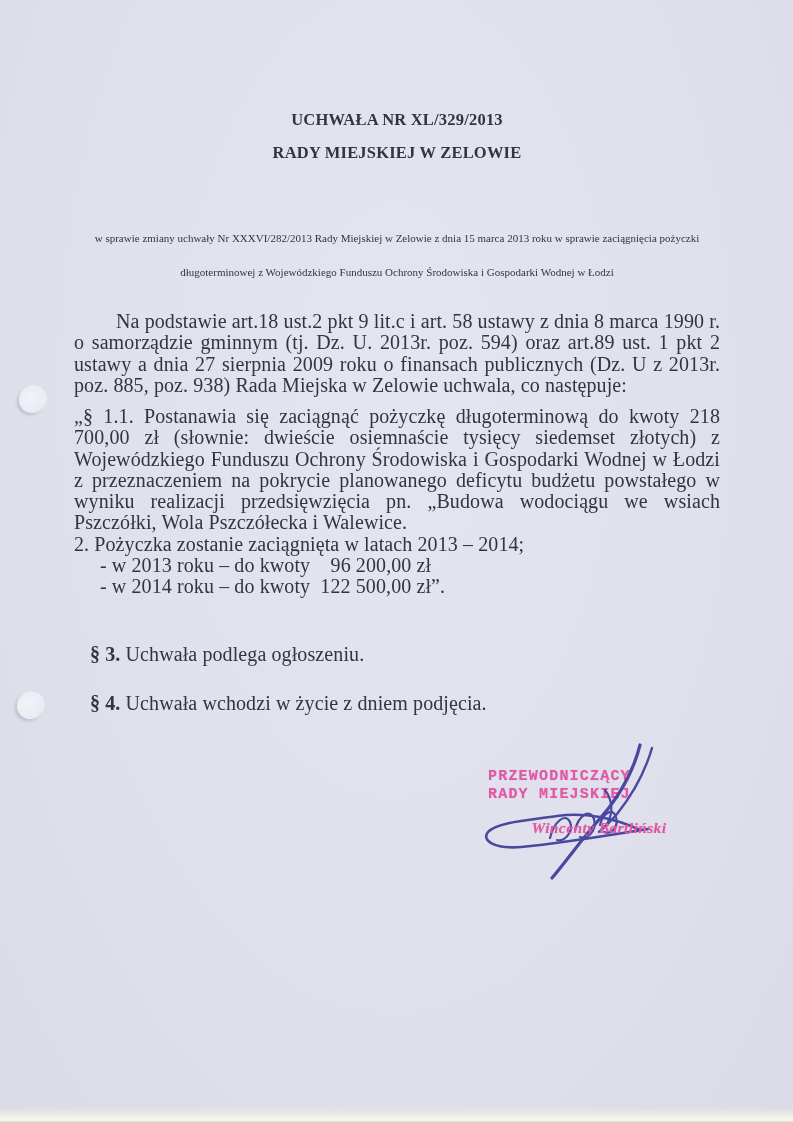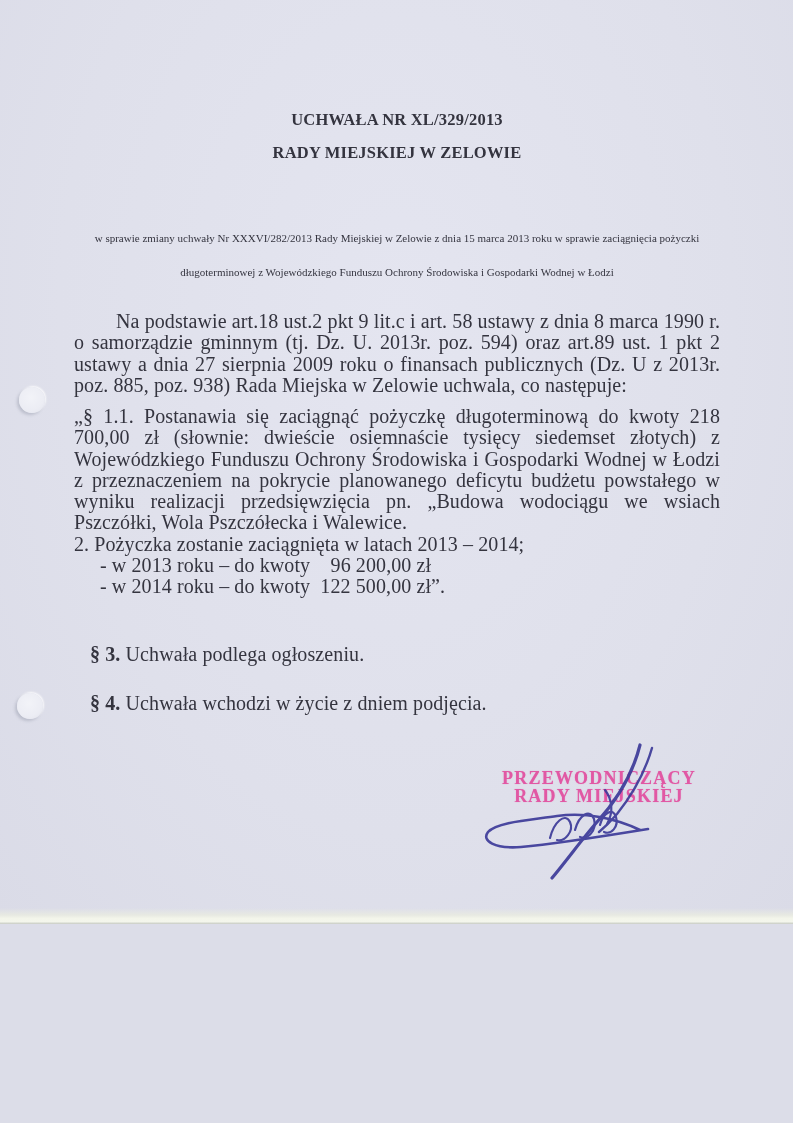--- a/index.html
+++ b/index.html
@@ -3,21 +3,21 @@
 <meta charset="utf-8">
 <style>
   html, body {
     margin: 0;
     padding: 0;
     background: #dcdde8;
   }
   .page {
     position: relative;
     width: 793px;
-    height: 924px;
+    height: 1123px;
     margin: 0 auto;
     overflow: hidden;
     background: radial-gradient(ellipse at 50% 35%, #e4e5f0 0%, #dfe0eb 60%, #dadbe7 100%);
     font-family: "Liberation Serif", "DejaVu Serif", serif;
     color: #34343f;
   }
   
   .hole {
     position: absolute;
     width: 26px;
@@ -73,25 +73,25 @@
   .secline { padding-left: 16px; text-align: left; }
   .sec2 { top: 627px; }
   .sec3 { top: 644px; }
   .sec4 { top: 693px; }
   b.parlabel { font-weight: bold; }
   
   .stamp-role {
     position: absolute;
     left: 488px;
     width: 222px;
-    text-align: center;
+    text-align: left;
     color: #e158a4;
-    font-family: Liberation Serif, serif;
+    font-family: Liberation Mono, monospace;
     font-weight: bold;
-    font-size: 18px;
+    font-size: 15px;
     letter-spacing: 1.2px;
     text-shadow: 0 0 1px rgba(225,88,164,0.55);
     white-space: nowrap;
   }
   .role1 { top: 768px; }
   .role2 { top: 786px; }
   .stamp-name {
     position: absolute;
     left: 488px;
     top: 819px;
@@ -148,16 +148,17 @@
       <path d="M 185 17 C 178 45, 162 72, 142 94 C 128 110, 112 132, 97 150" stroke-width="3.2"></path>
       <path d="M 197 20 C 190 44, 178 66, 162 86 C 156 93, 150 99, 144 104" stroke-width="2.4"></path>
       <path d="M 185 102 C 160 90, 130 84, 102 88 C 75 92, 42 94, 33 104 C 26 113, 40 121, 66 119 C 100 116, 150 108, 193 101" stroke-width="2.6"></path>
       <path d="M 95 110 C 99 94, 110 84, 115 94 C 119 103, 110 114, 102 112" stroke-width="2.2"></path>
       <path d="M 120 102 C 124 87, 135 80, 139 91 C 142 102, 133 112, 125 109" stroke-width="2.2"></path>
       <path d="M 145 97 C 148 85, 158 79, 161 89 C 164 99, 156 107, 149 104" stroke-width="2.2"></path>
       <path d="M 150 62 C 157 71, 159 84, 152 96" stroke-width="2.2"></path>
     </g>
   </svg>
 
+  <div class="stamp-name">Wincenty Bartliński</div>
 
   <div class="bottom-edge"></div>
 
 </div>
 
 </body></html>

